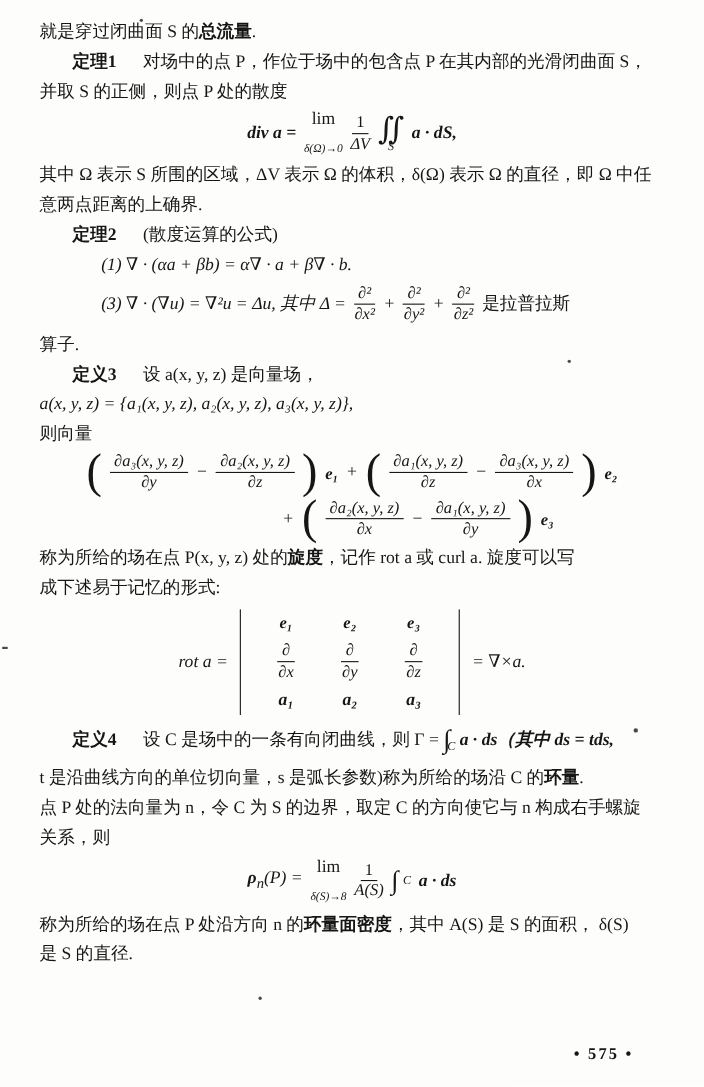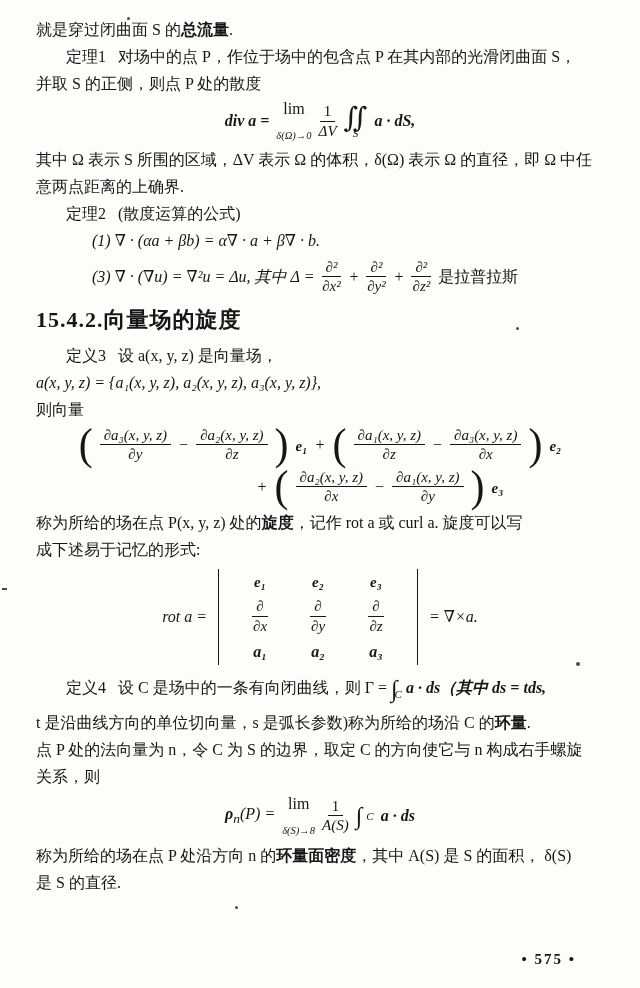--- a/index.html
+++ b/index.html
@@ -13,21 +13,21 @@
     overflow:hidden;
     box-sizing:border-box;
     padding-top:16px;
   }
   .line{padding:0 36px;line-height:27px;margin:0;}
   .indent{text-indent:30px;}
   .item{padding-left:92px;}
   .b{font-weight:bold;}
   .i{font-style:italic;}
   .v{font-style:italic;font-weight:bold;}
-  .label{font-weight:normal;margin-right:12px;}
+  .label{font-weight:bold;margin-right:24px;}
   
   .display{
     display:flex;justify-content:center;align-items:center;
     gap:7px;line-height:1.1;margin:4px 0;
   }
   .mtext{font-style:italic;}
   .frac{display:inline-flex;flex-direction:column;align-items:center;
         font-style:italic;font-size:15px;line-height:1.25;vertical-align:middle;}
   .frac .num{border-bottom:1.4px solid #161616;padding:0 4px;}
   .limw{display:inline-flex;flex-direction:column;align-items:center;line-height:1;gap:12px;}
@@ -101,22 +101,22 @@
       <span class="num">∂²</span>
       <span>∂y²</span>
     </span>
     <span class="op">+</span>
     <span class="frac">
       <span class="num">∂²</span>
       <span>∂z²</span>
     </span>
     <span>是拉普拉斯</span>
   </div>
-
-  <h2 class="heading"><span>15.4.2.</span><span>向量场的旋度</span></h2>
+  <p class="line"><span>算子.</span></p>
+
 
   <p class="line indent"><span class="label">定义3</span><span>设 a(x, y, z) 是向量场，</span></p>
   <p class="line i" style="text-align:left;"><span>a(x, y, z) = {a₁(x, y, z), a₂(x, y, z), a₃(x, y, z)},</span></p>
   <p class="line"><span>则向量</span></p>
 
   <div class="display curlline">
     <span class="bp">(</span>
     <span class="frac">
       <span class="num">∂a₃(x, y, z)</span>
       <span>∂y</span>

